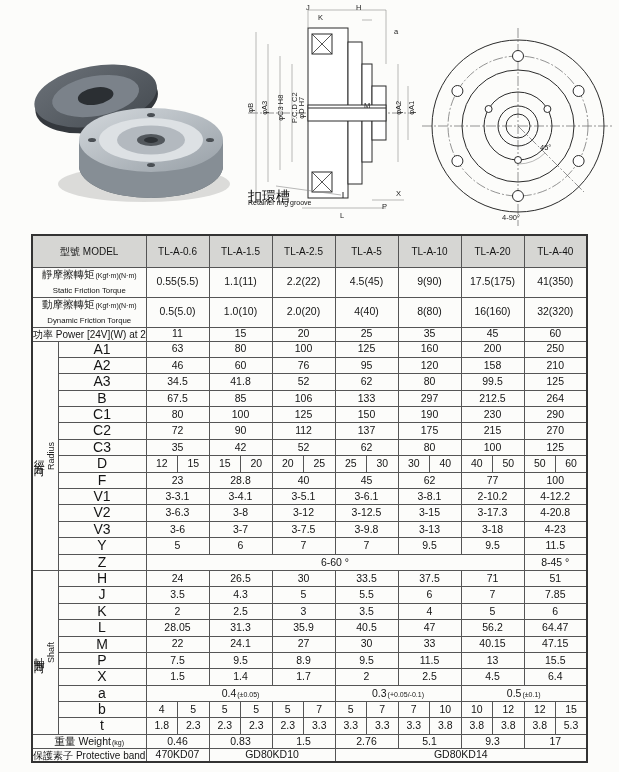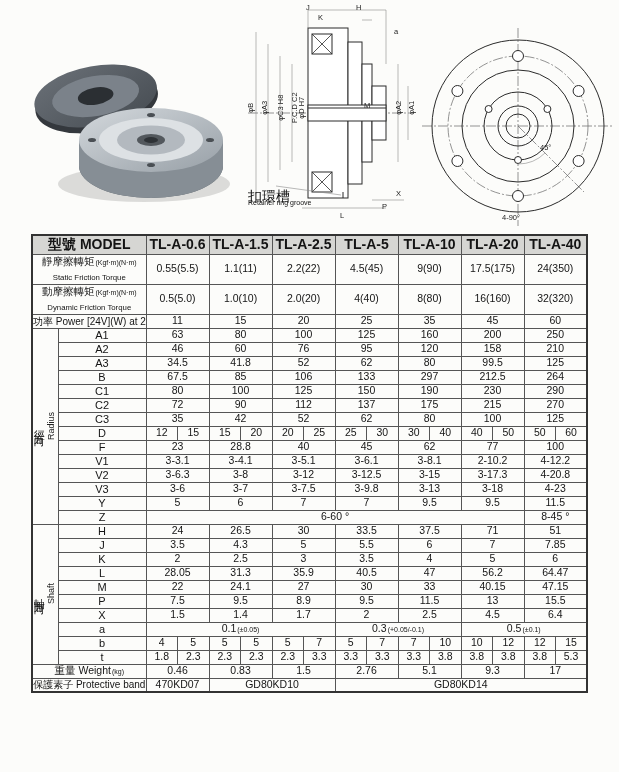--- a/index.html
+++ b/index.html
@@ -22,25 +22,25 @@
   .cl{stroke:#666;stroke-width:.7;stroke-dasharray:10 2 2 2;fill:none}
   .hatch{stroke:#2b2b2b;stroke-width:.8}
 
   
   table.spec{border-collapse:collapse;table-layout:fixed;margin:4px 0 0 31px;border:2px solid #333;width:556px}
   .spec col.c-vert{width:26px}
   .spec col.c-lab{width:88px}
   .spec col.half{width:31.5px}
   .spec td{border:1px solid #555;text-align:center;vertical-align:middle;
            font-size:10.5px;line-height:1.1;padding:0;height:14px;overflow:hidden}
-  .spec tr.rh td{background:#d6d6d3;font-weight:bold;height:19px;font-size:14px}
+  .spec tr.rh td{background:#d6d6d3;font-weight:normal;height:32px;font-size:10px}
   .spec tr.tall td{height:30px}
   .spec td.lbl{font-size:10.5px}
   .spec td.small{font-size:10px}
-  .spec td.rlab{font-size:11px}
+  .spec td.rlab{font-size:14px}
   .cmain{white-space:nowrap}
   .cunit{font-size:7px;margin-left:1px;font-weight:normal}
   .csub{font-size:7.8px;line-height:1;margin-top:7px}
   td.vlab{padding:0}
   .vert-wrap{display:inline-flex;flex-direction:row;align-items:center;justify-content:center;gap:2px}
   .vzh{writing-mode:vertical-rl;text-orientation:upright;font-size:11px;letter-spacing:3px}
   .ven{writing-mode:vertical-rl;transform:rotate(180deg);font-size:9px;color:#222}
 </style>
 </head>
 <body>
@@ -238,21 +238,21 @@
           <td colspan="2">
             <div class="cmain"><span>4.5(45)</span></div>
           </td>
           <td colspan="2">
             <div class="cmain"><span>9(90)</span></div>
           </td>
           <td colspan="2">
             <div class="cmain"><span>17.5(175)</span></div>
           </td>
           <td colspan="2">
-            <div class="cmain"><span>24(350)</span></div>
+            <div class="cmain"><span>41(350)</span></div>
           </td>
         </tr>
         <tr class="tall">
           <td class="lbl" colspan="2">
             <div class="cmain"><span>動摩擦轉矩</span><span class="cunit">(Kgf·m)(N·m)</span></div>
             <div class="csub">Dynamic Friction Torque</div>
           </td>
           <td colspan="2">
             <div class="cmain"><span>0.5(5.0)</span></div>
           </td>
@@ -859,21 +859,21 @@
           </td>
           <td colspan="2">
             <div class="cmain"><span>6.4</span></div>
           </td>
         </tr>
         <tr>
           <td class="rlab">
             <div class="cmain"><span>a</span></div>
           </td>
           <td colspan="6">
-            <div class="cmain"><span>0.1</span><span class="cunit">(±0.05)</span></div>
+            <div class="cmain"><span>0.4</span><span class="cunit">(±0.05)</span></div>
           </td>
           <td colspan="4">
             <div class="cmain"><span>0.3</span><span class="cunit">(+0.05/-0.1)</span></div>
           </td>
           <td colspan="4">
             <div class="cmain"><span>0.5</span><span class="cunit">(±0.1)</span></div>
           </td>
         </tr>
         <tr>
           <td class="rlab">

